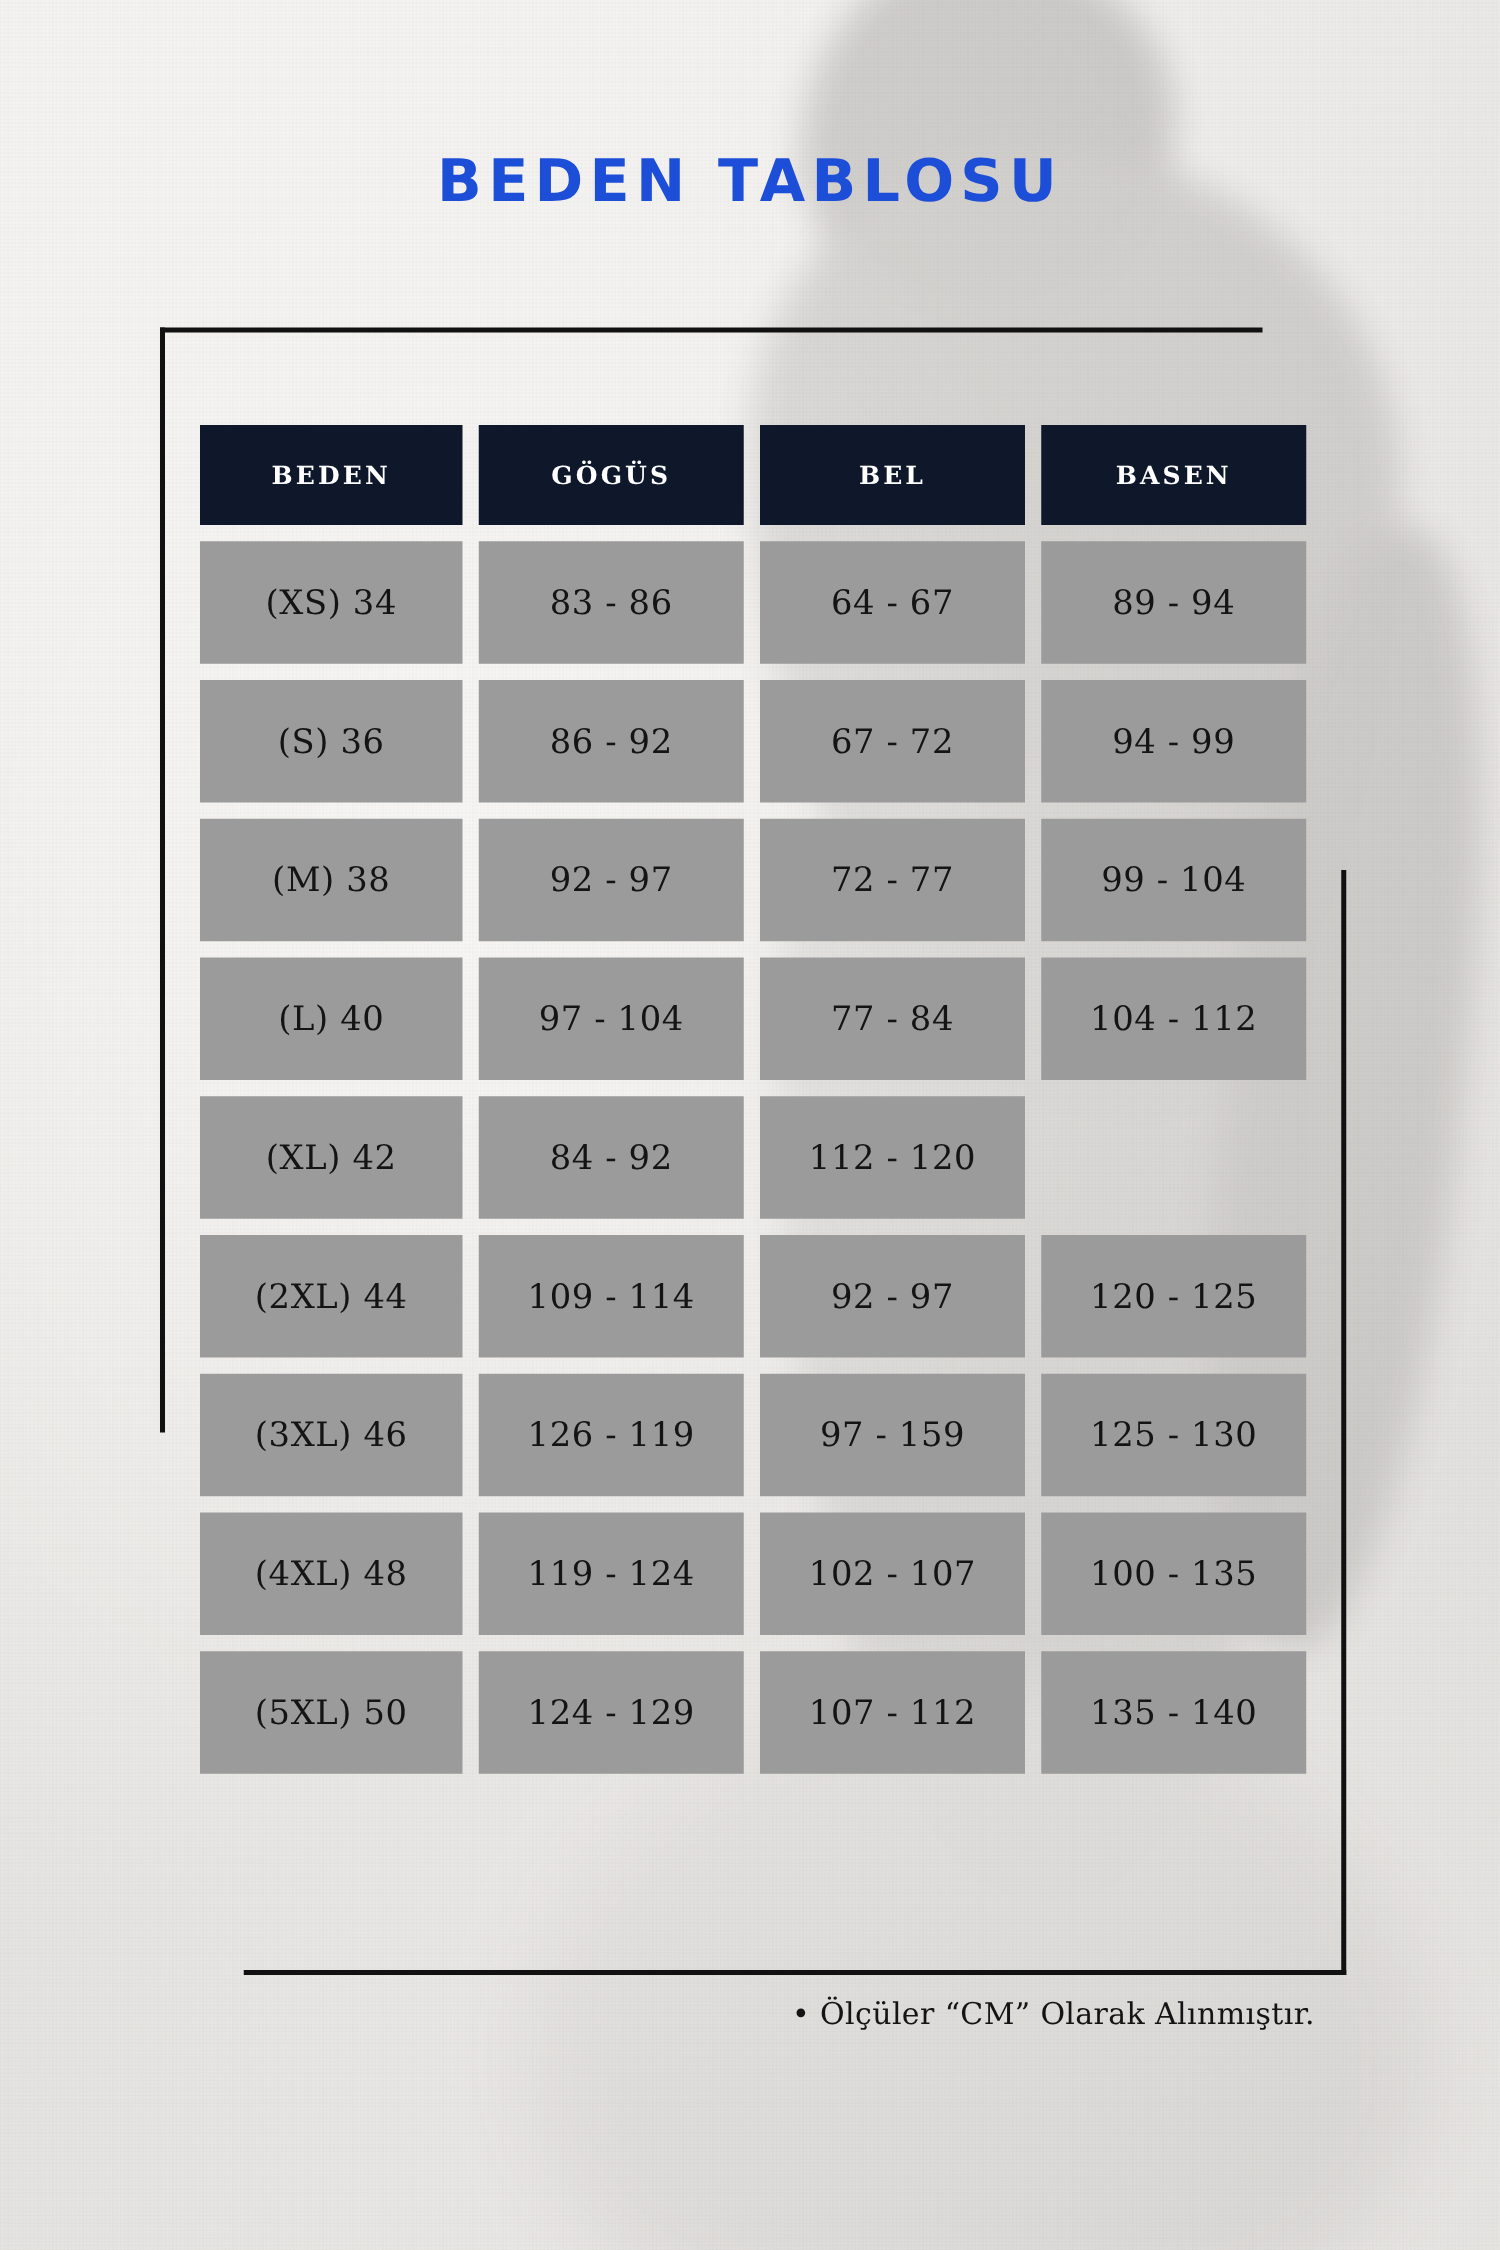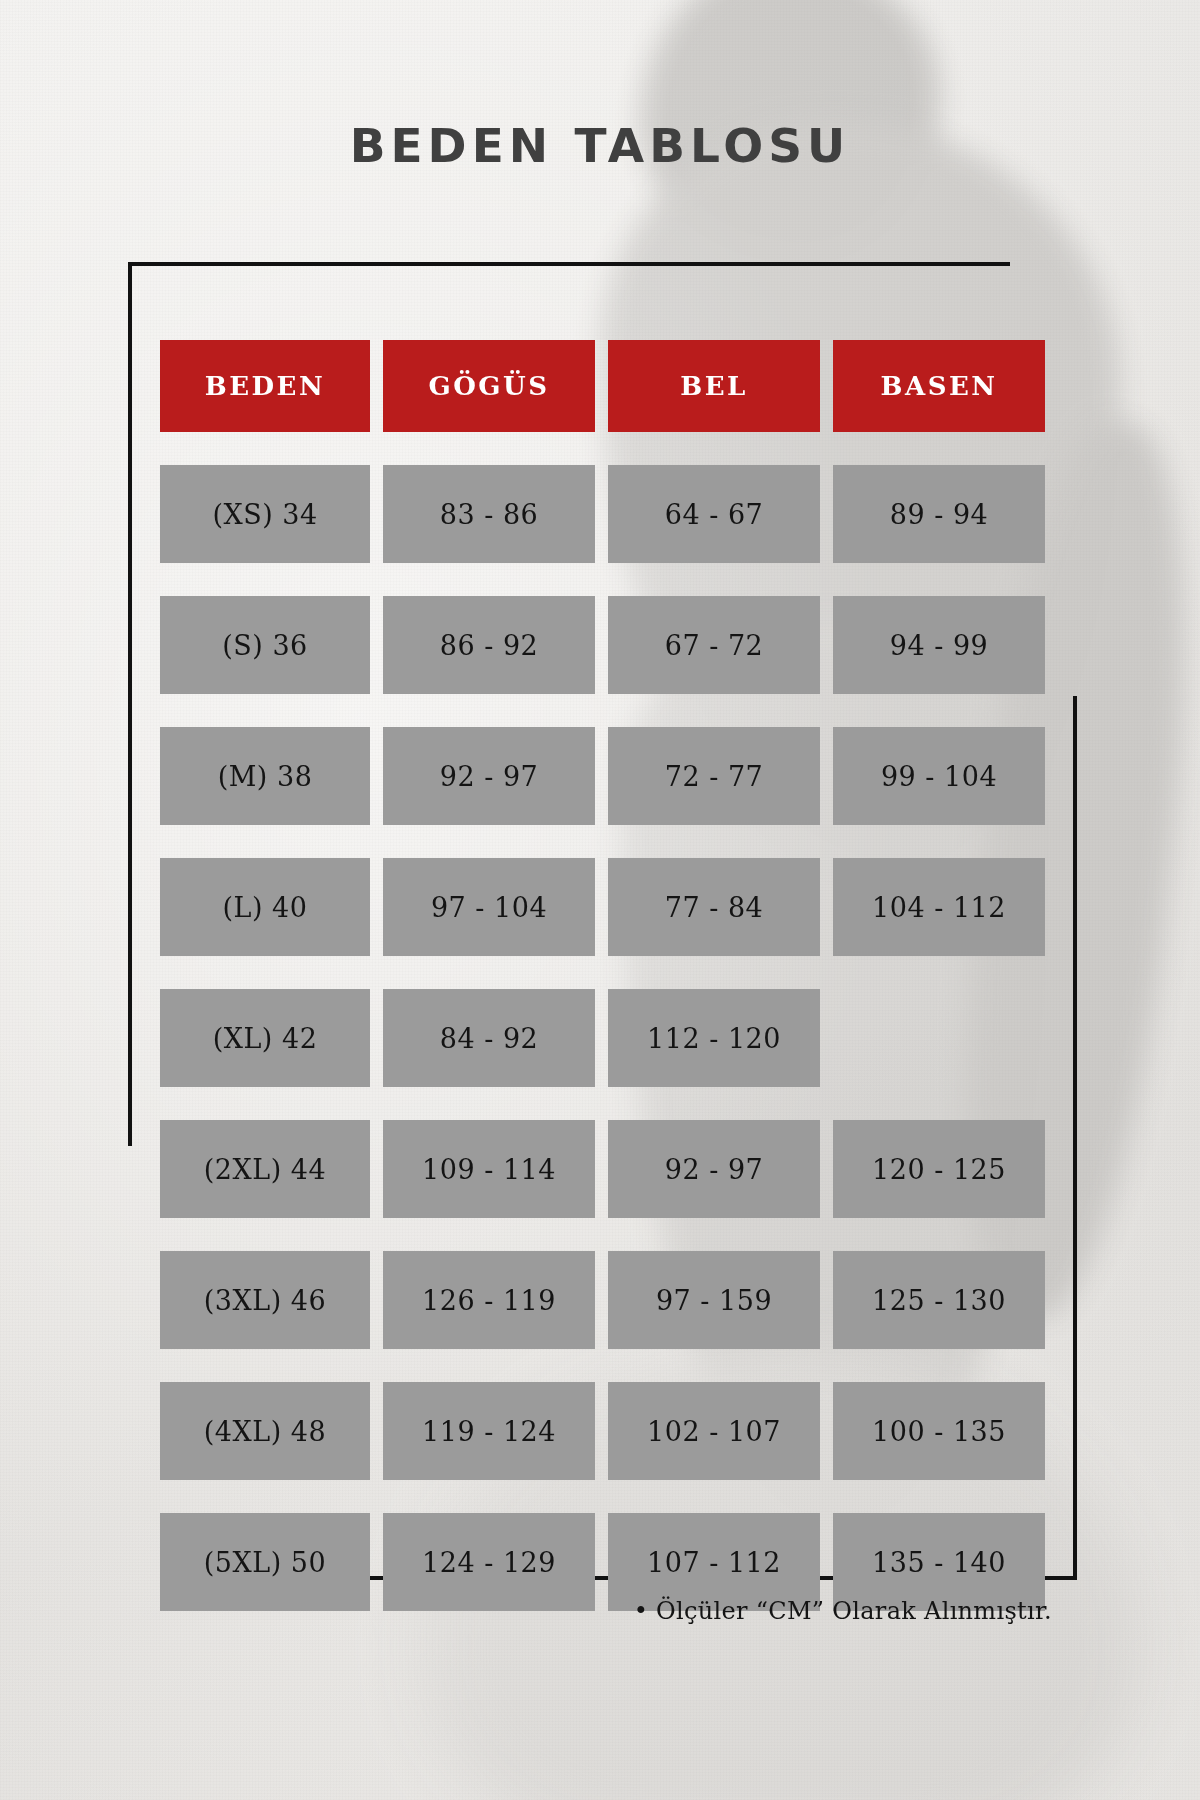--- a/index.html
+++ b/index.html
@@ -93,21 +93,21 @@
   .title {
     position: absolute;
     top: 118px;
     left: 0;
     width: 1200px;
     text-align: center;
     font-family: "DejaVu Sans", sans-serif;
     font-weight: bold;
     font-size: 47px;
     letter-spacing: 5px;
-    color: #404040;
+    color: #1d4ed8;
   }
 
   
   .bracket {
     position: absolute;
     border-color: #111;
     border-style: solid;
     border-width: 0;
   }
   .bracket-tl {
@@ -148,30 +148,29 @@
     font-size: 27px;
     color: #141414;
     letter-spacing: 0.5px;
   }
   .c-beden { width: 210px; }
   .c-gogus { width: 212px; }
   .c-bel   { width: 212px; }
   .c-basen { width: 212px; text-align: right; }
 
   .row-head .cell {
-    background: #b91c1c;
+    background: #0f172a;
     color: #ffffff;
-    height: 92px;
-    font-size: 26px;
+    height: 80px;
+    font-size: 20px;
     font-weight: bold;
     letter-spacing: 2.5px;
   }
   .row-body .cell {
     background: #9b9b9b;
-    margin-top: 20px;
   }
 
   .footnote {
     position: absolute;
     top: 1597px;
     left: 0;
     width: 1052px;
     text-align: right;
     font-family: "DejaVu Serif", serif;
     font-weight: normal;

